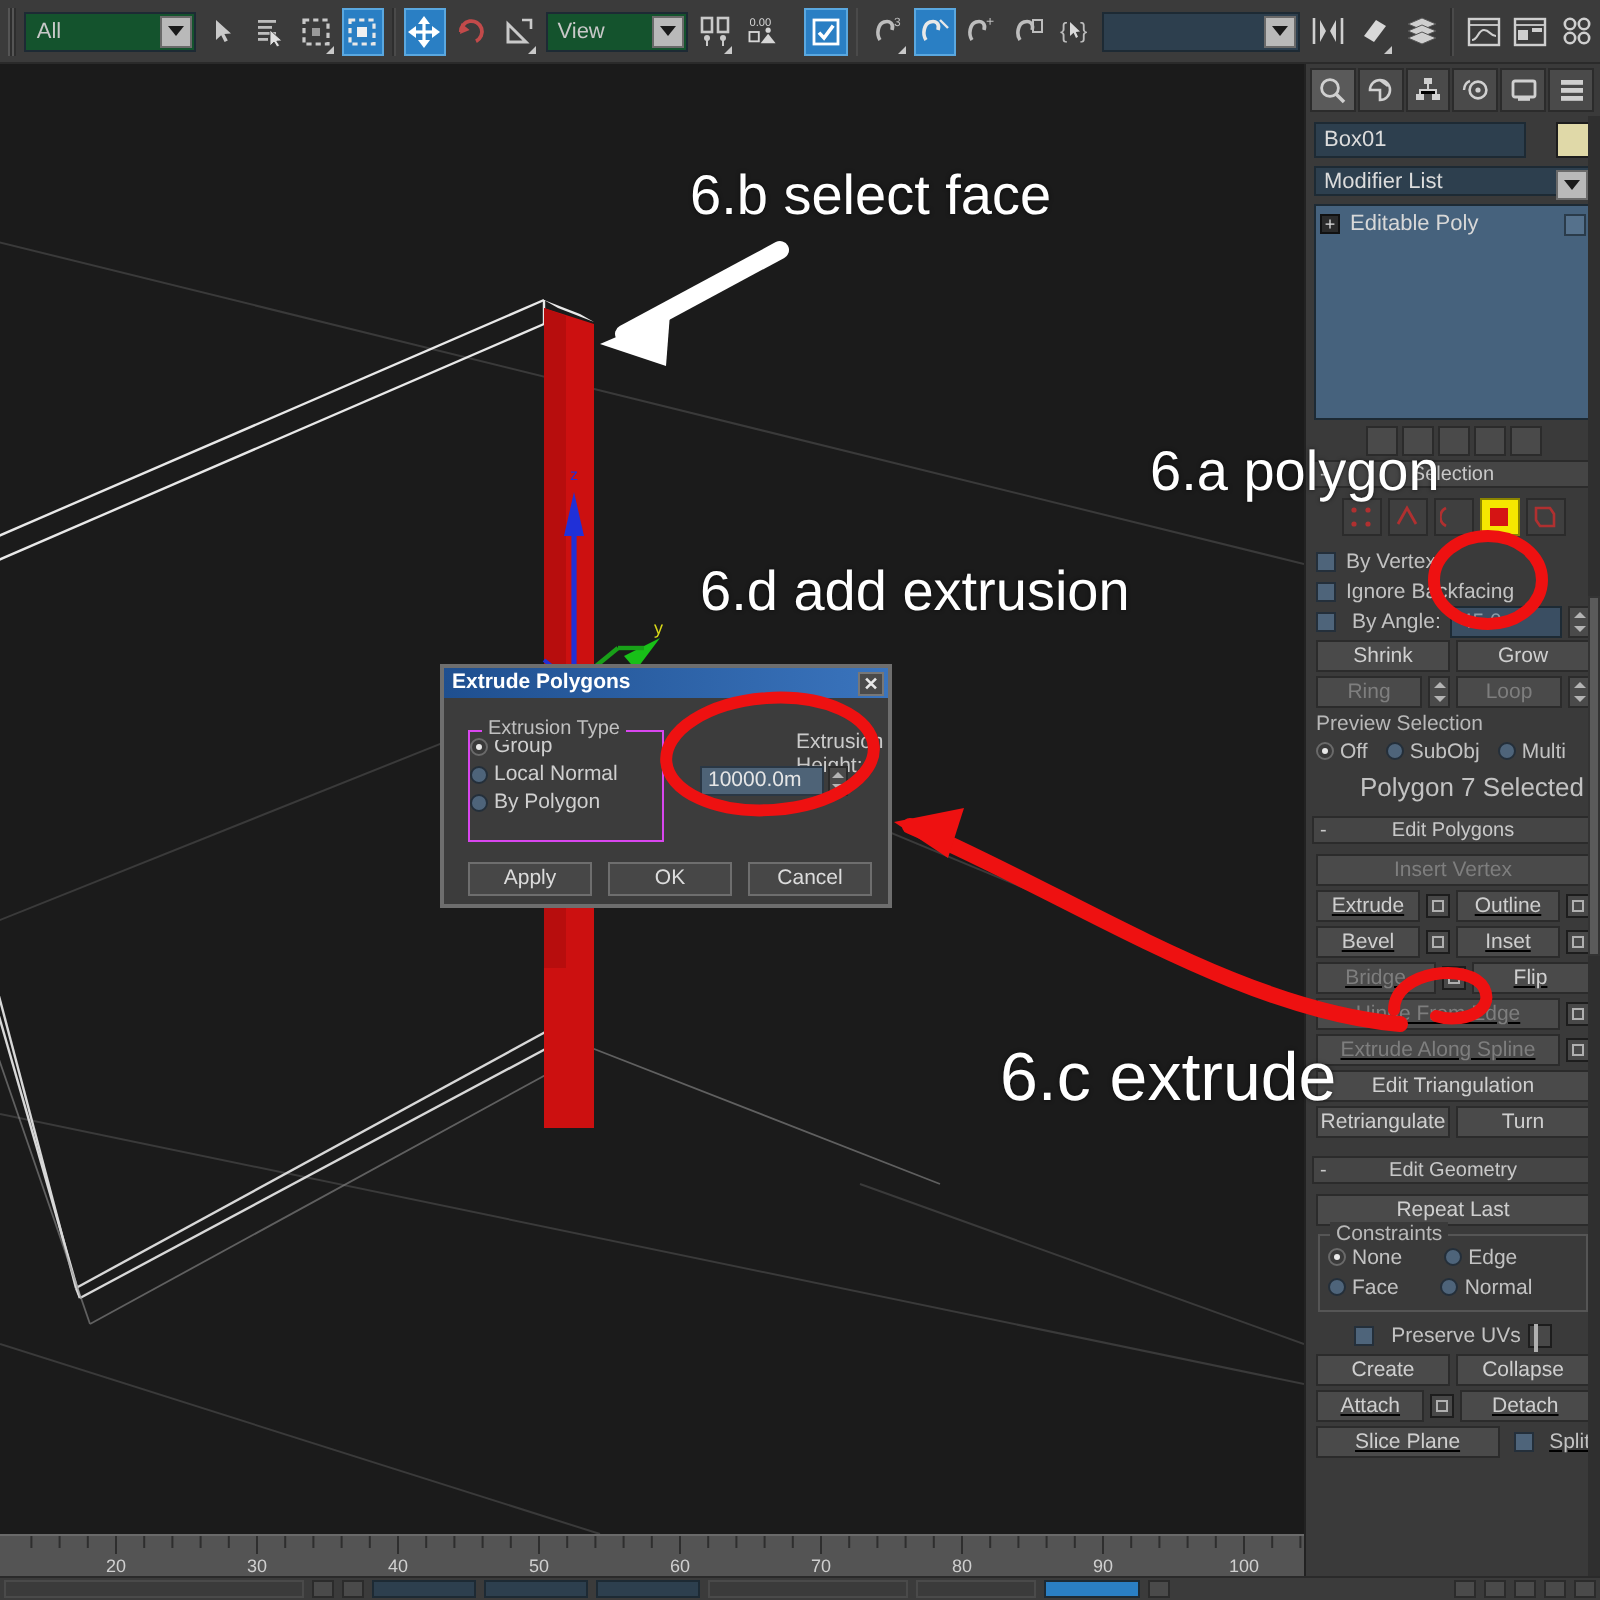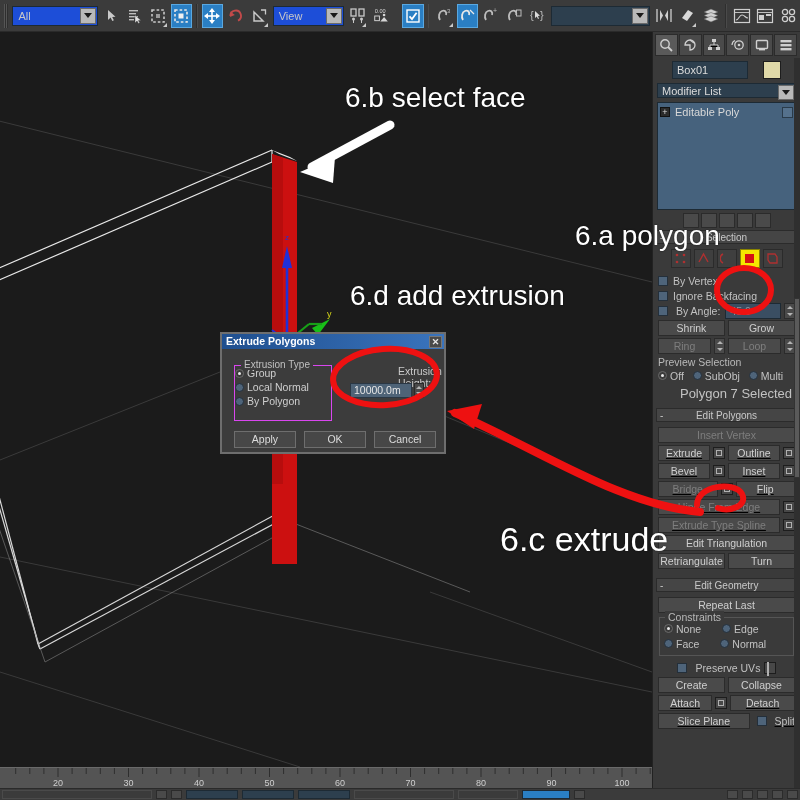--- a/index.html
+++ b/index.html
@@ -28,21 +28,21 @@
   .tb-btn {
     width: 24px; height: 24px; margin: 0 1px;
     background: #3b3b3b; border: 1px solid transparent;
     display: flex; align-items: center; justify-content: center;
     position: relative;
   }
   .tb-btn.active { background: #2a7fc4; border: 1px solid #5aa8e0; }
   .tb-btn .corner { position: absolute; right: 1px; bottom: 0px; width: 0; height: 0;
     border-left: 4px solid transparent; border-bottom: 4px solid #c9c9c9; }
   .tb-combo {
-    height: 20px; background: #1d4ed8; border: 1px solid #1d2a34;
+    height: 20px; background: #14532d; border: 1px solid #1d2a34;
     color: #c8c8c8; font-size: 11px; display: flex; align-items: center;
     padding-left: 5px; margin: 0 2px; position: relative;
   }
   .tb-combo .arrow {
     position: absolute; right: 1px; top: 1px; width: 16px; height: 16px;
     background: #b9b9b9; border: 1px solid #6a6a6a;
     display: flex; align-items: center; justify-content: center;
   }
   .tb-combo .arrow::after { content:''; width:0;height:0;border-left:4px solid transparent;
     border-right:4px solid transparent;border-top:5px solid #1a1a1a; }
@@ -59,21 +59,21 @@
 
   
   .cmdpanel {
     position: absolute; left: 652px; top: 32px; width: 148px; height: 768px;
     background: #3a3a3a; border-left: 1px solid #222;
   }
   .cp-tabs { display: flex; height: 24px; margin: 2px 2px 3px 2px; }
   .cp-tab { flex: 1; height: 22px; background: #4a4a4a; border: 1px solid #2b2b2b;
     margin-right: 1px; display:flex;align-items:center;justify-content:center; }
   .cp-tab.sel { background: #5a5a5a; }
-  .name-row { display: flex; padding: 0 19px; margin-bottom: 4px; gap: 12px; }
+  .name-row { display: flex; padding: 0 4px; margin-bottom: 4px; gap: 12px; }
   .name-field { flex: 1; height: 18px; background: #2d3f4e; border: 1px solid #1d2a34;
     color: #dcdcdc; font-size: 11px; padding: 2px 0 0 4px; }
   .color-swatch { width: 18px; height: 18px; background: #e0d9a8; border: 1px solid #1d1d1d; margin-left: 3px; }
   .mod-list-combo {
     margin: 0 4px 4px 4px; height: 15px; background: #2d3f4e; border: 1px solid #1d2a34;
     color: #dcdcdc; font-size: 11px; padding-left: 4px; display: flex; align-items: center;
     position: relative;
   }
   .mod-list-combo .arrow {
     position: absolute; right: 1px; top: 1px; width: 16px; height: 15px;
@@ -661,21 +661,21 @@
             </div>
           <div class="mx-btn" style="flex:1">Flip</div>
         </div>
         <div class="btn-sq-row">
           <div class="mx-btn dim" style="flex:1">Hinge From Edge</div>
           <div class="smallbox">
               <div class="inner"></div>
             </div>
         </div>
         <div class="btn-sq-row">
-          <div class="mx-btn dim" style="flex:1">Extrude Type Spline</div>
+          <div class="mx-btn dim" style="flex:1">Extrude Along Spline</div>
           <div class="smallbox">
               <div class="inner"></div>
             </div>
         </div>
         <div class="btn-row">
           <div class="mx-btn">Edit Triangulation</div>
         </div>
         <div class="btn-row">
           <div class="mx-btn">Retriangulate</div>
           <div class="mx-btn">Turn</div>

